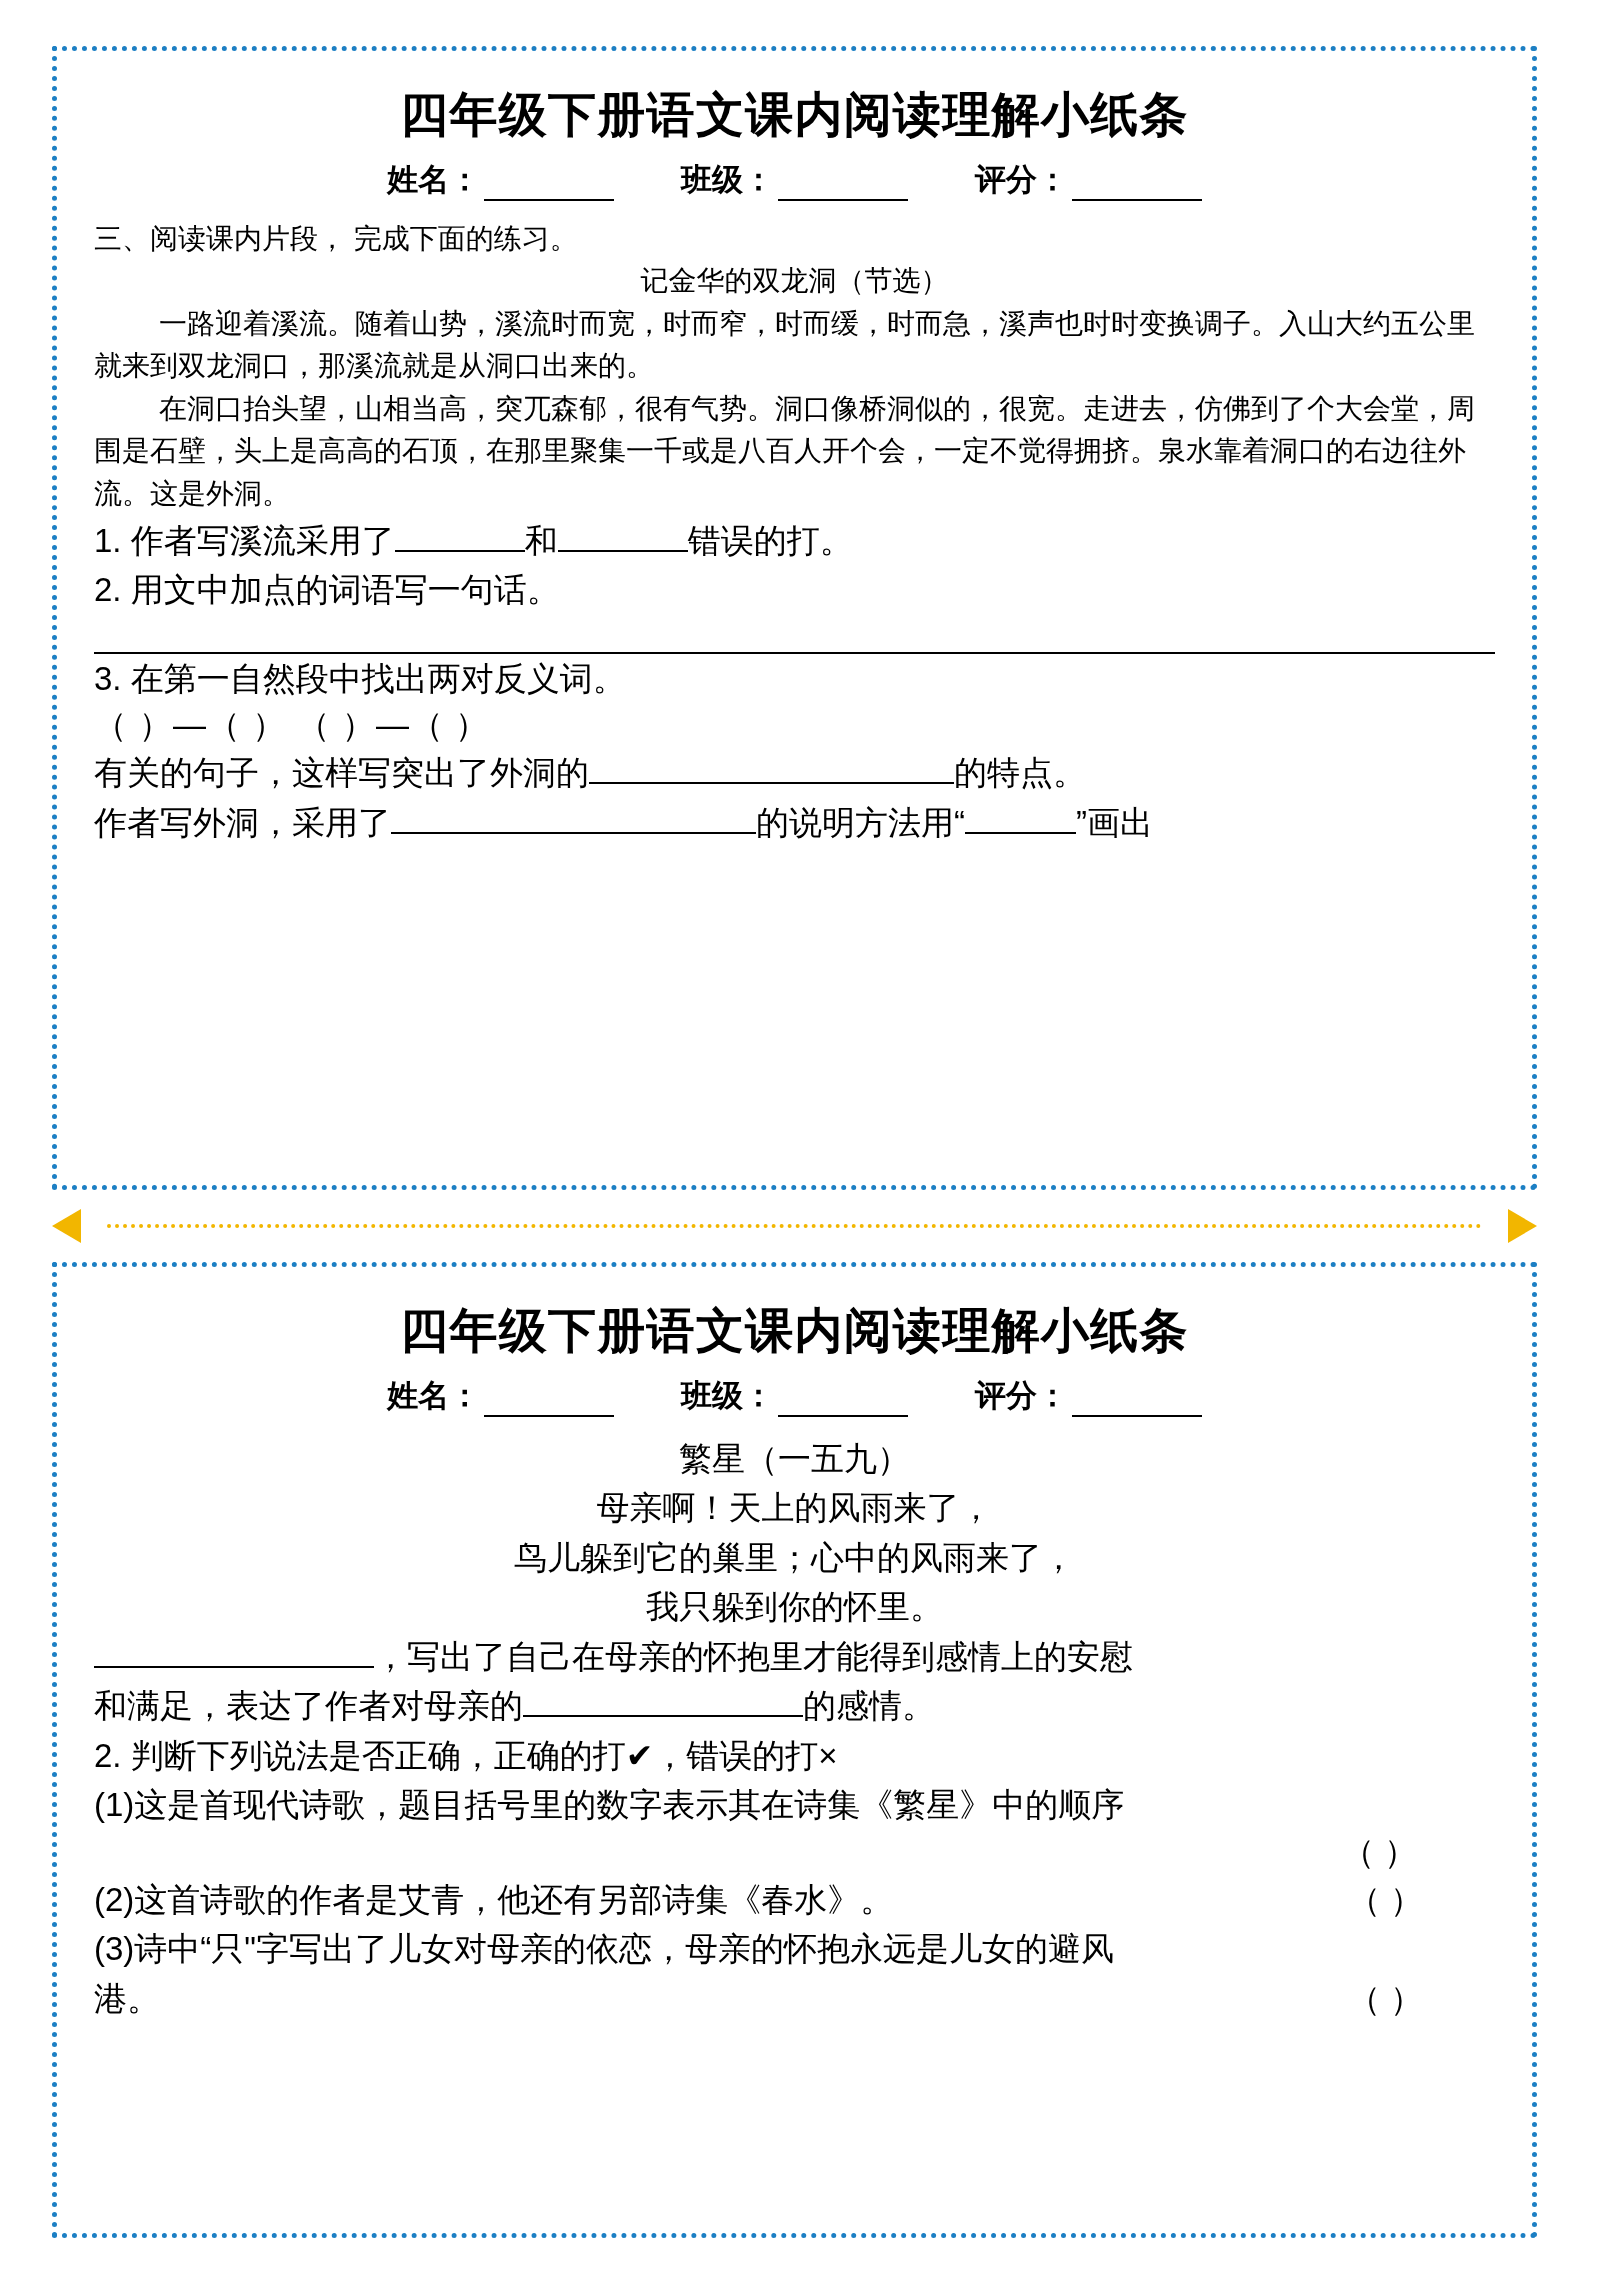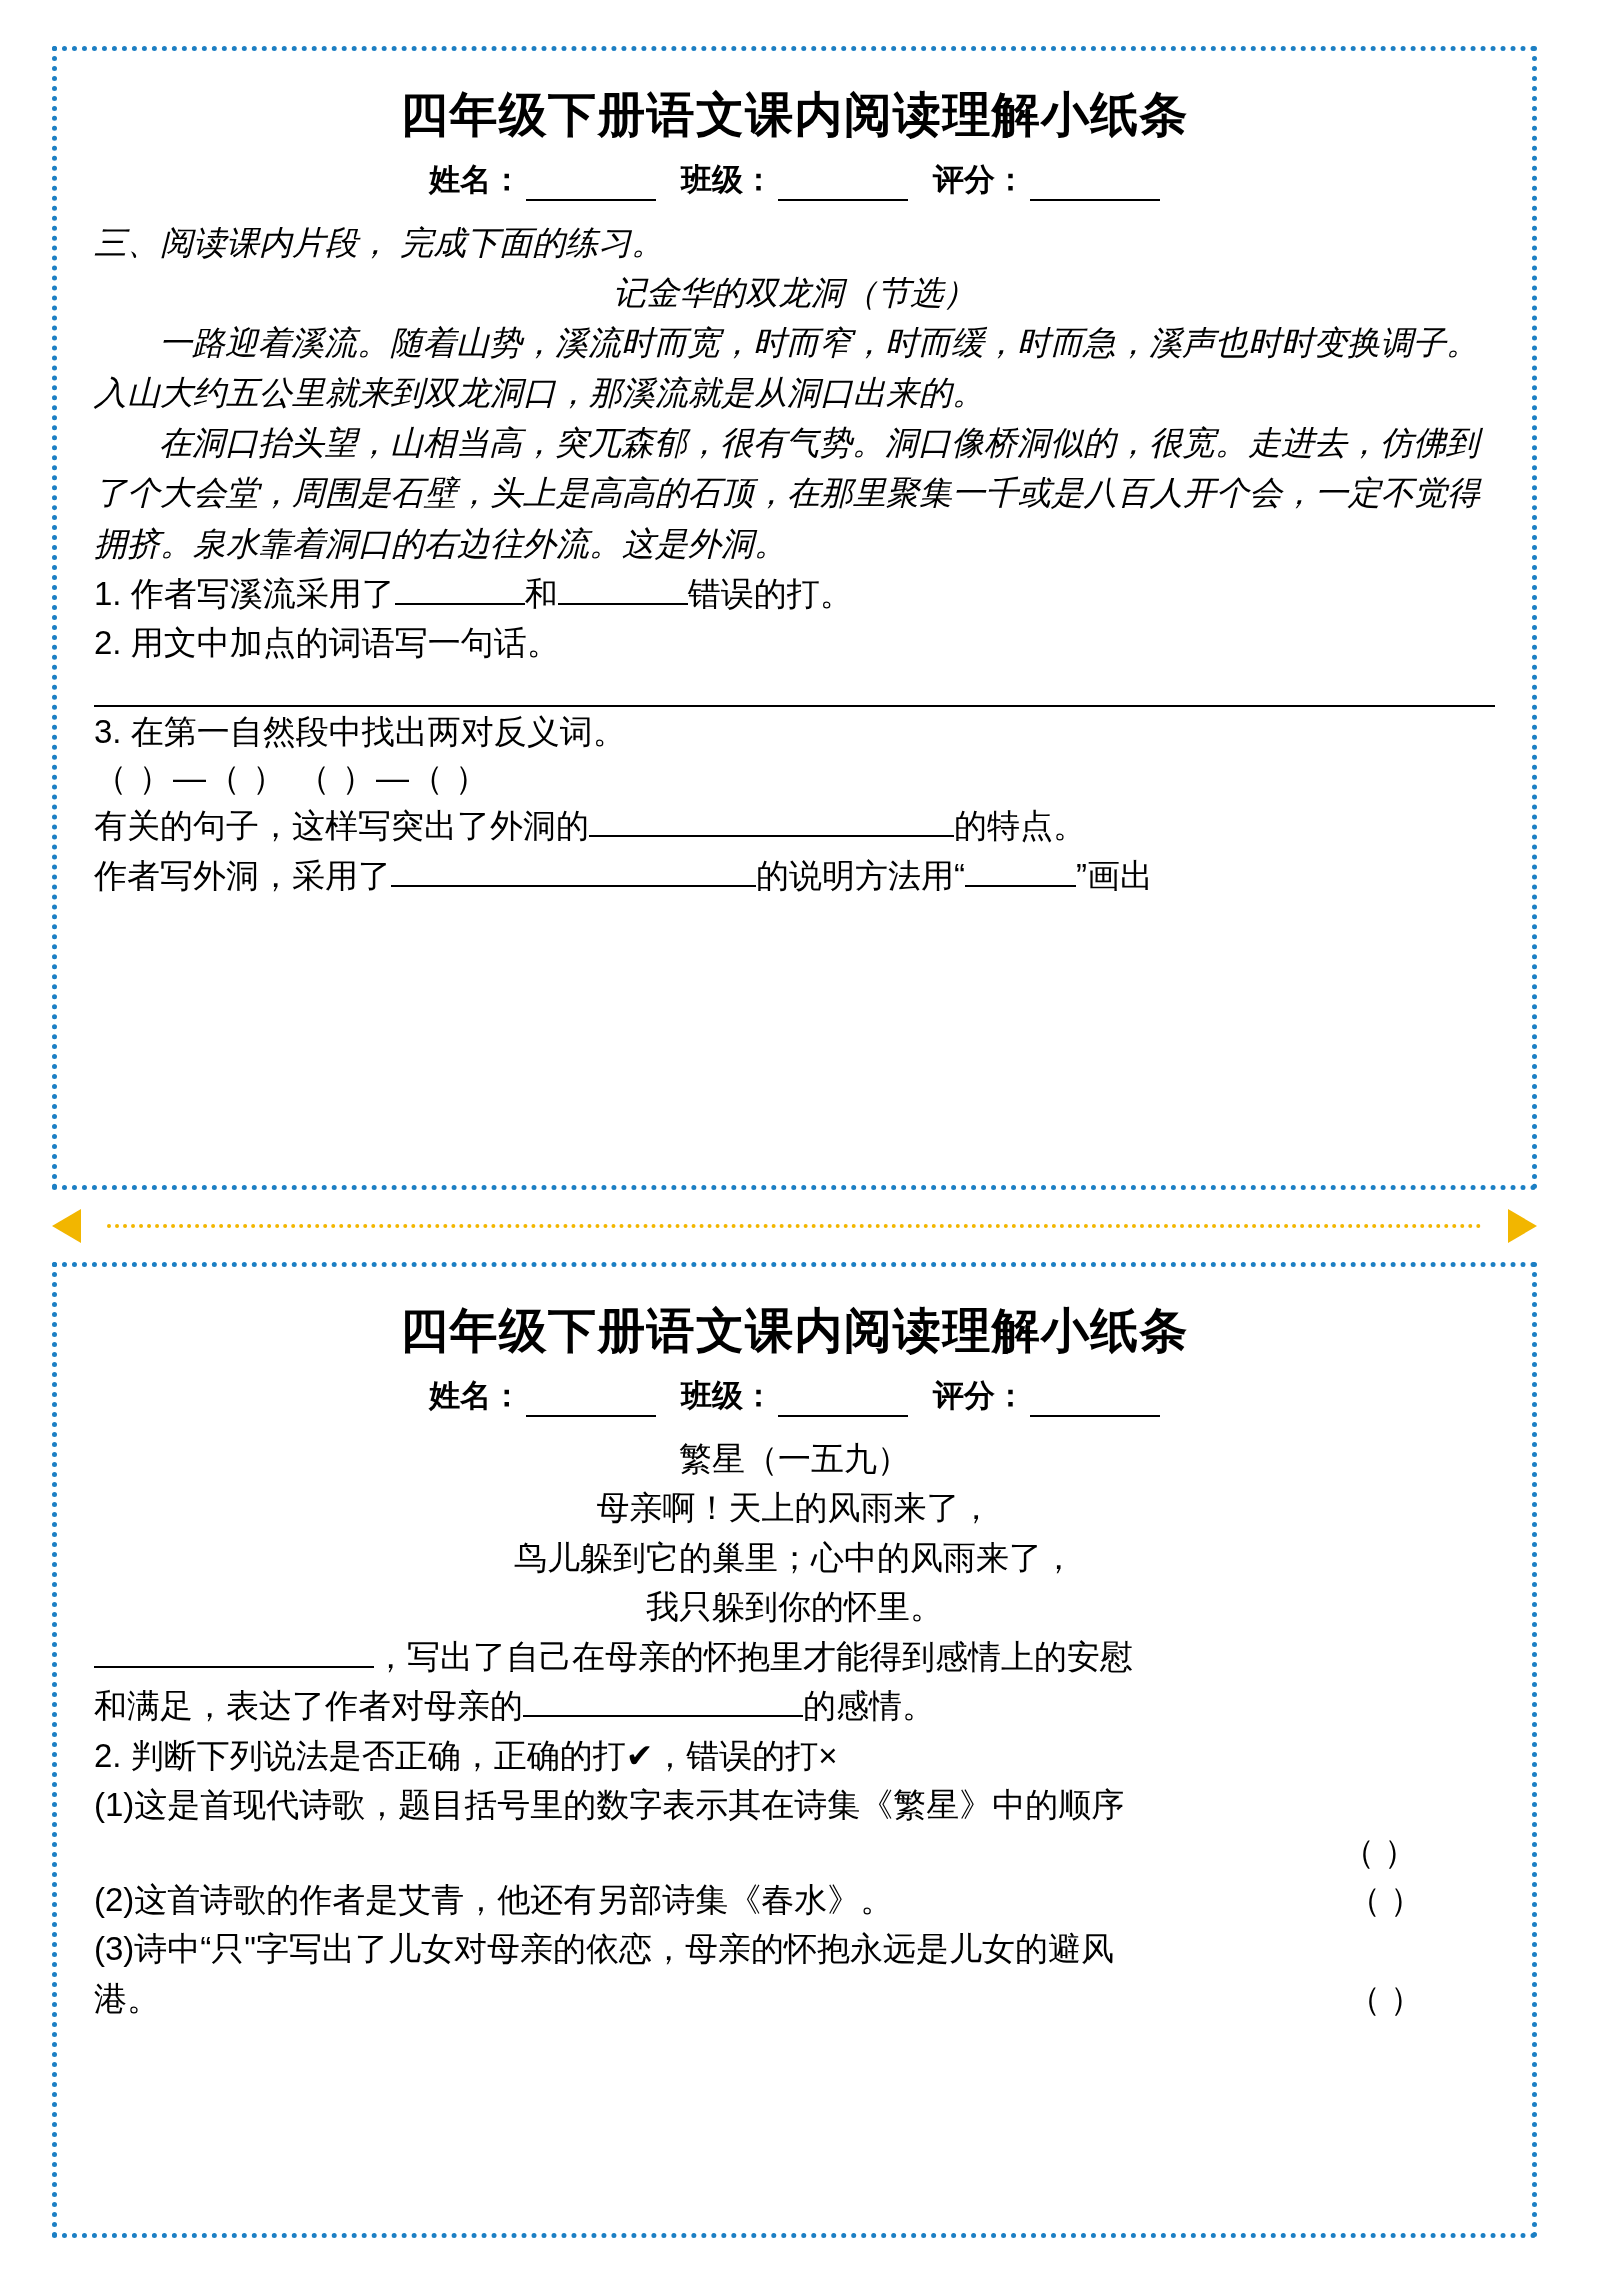--- a/index.html
+++ b/index.html
@@ -38,21 +38,21 @@
     font-weight: bold;
     letter-spacing: 1.3px;
     line-height: 1.15;
     margin: 6.5px 0 17px 0;
     white-space: nowrap;
   }
   .meta-row {
     display: flex;
     justify-content: center;
     align-items: flex-end;
-    gap: 25px;
+    gap: 67px;
     font-size: 31px;
     font-weight: bold;
     margin-bottom: 17px;
   }
   .meta-item {
     display: flex;
     align-items: flex-end;
     white-space: nowrap;
   }
   .meta-label { margin-right: 3.9px; }
@@ -61,24 +61,23 @@
     border-bottom: 2.6px solid #000;
     height: 29px;
   }
   .bl-200 { width: 130px; }
   .bl-170 { width: 111px; }
   .bl-330 { width: 215px; }
   .bl-430 { width: 280px; }
   .bl-560 { width: 365px; }
 
   .body-text {
-    font-size: 33px;
+    font-size: 28px;
     line-height: 1.52;
     letter-spacing: 0px;
-    font-style: italic;
   }
   .indent { text-indent: 65px; display: block; }
   .center { text-align: center; }
   .poem-line { text-align: center; font-size: 33px; line-height: 1.5; }
   .q-line { font-size: 33px; line-height: 1.5; }
   .answer-rule {
     border-bottom: 2.6px solid #000;
     height: 37px;
     width: 100%;
   }

